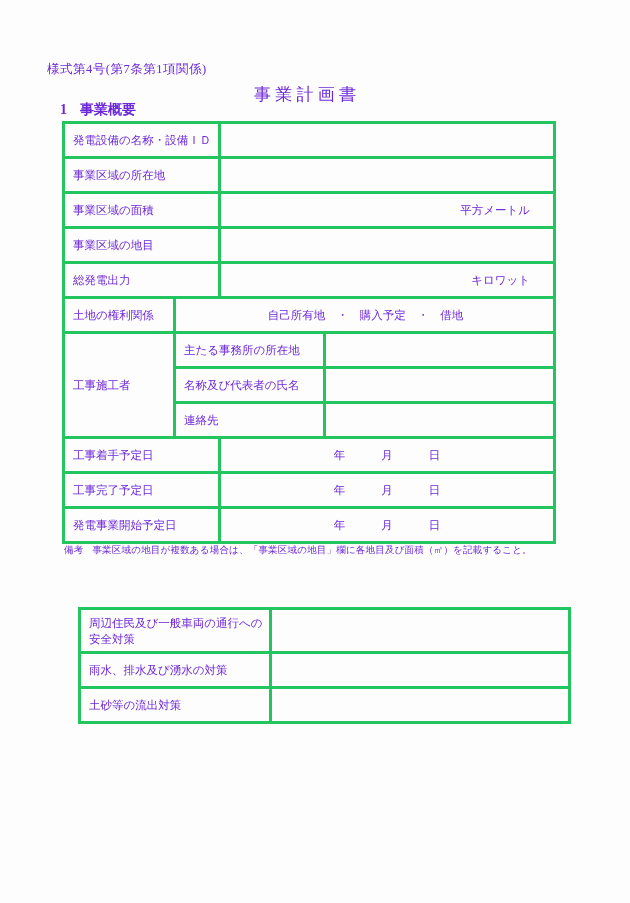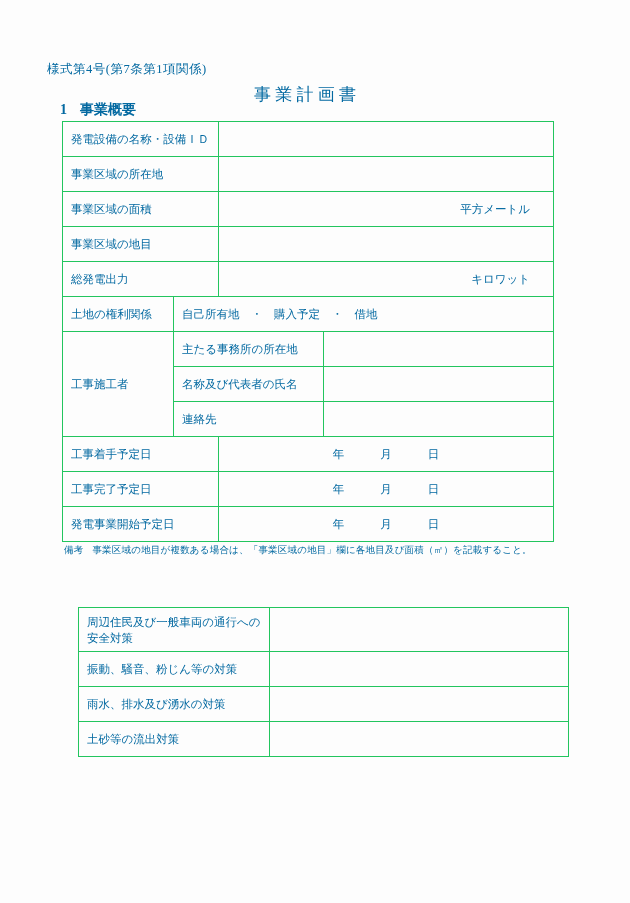--- a/index.html
+++ b/index.html
@@ -2,21 +2,21 @@
 <html><head>
 <meta charset="utf-8">
 <style>
   * { margin:0; padding:0; box-sizing:border-box; }
   html,body { background:#ffffff; }
   .page {
     position:relative;
     width:630px; height:903px;
     margin:0 auto;
     background:#fdfdfd;
-    color:#0369a1;
+    color:#6d28d9;
     font-family:"Liberation Serif","DejaVu Serif",serif;
     overflow:hidden;
   }
   .form-number {
     position:absolute; left:47px; top:61px;
     font-size:12.5px; letter-spacing:0.5px;
   }
   .doc-title {
     position:absolute; left:0; top:83px; width:610px;
     text-align:center; font-size:17px;
@@ -26,33 +26,33 @@
   .sec2-heading { left:60px; top:584px; }
   .sec-heading .num { display:inline-block; margin-right:13px; }
 
   table {
     position:absolute;
     border-collapse:collapse;
     table-layout:fixed;
     font-size:11.5px;
   }
   td {
-    border:1px solid #22c55e;
+    border:3px solid #22c55e;
     vertical-align:middle;
     padding:2px 6px 2px 8px;
     line-height:16px;
   }
   .t1 { left:62px; top:121px; width:491px; }
   .t1 tr { height:35px; }
   .t2 { left:78px; top:607px; width:490px;font-family:Liberation Serif, serif; }
   .t2 tr { height:35px; }
   .t2 tr.tall { height:44px; }
 
   td.val-right { text-align:right; padding-right:23px; }
-  td.val-center { text-align:left; }
+  td.val-center { text-align:center; }
   td.date-cell { padding:2px; }
   .date-wrap { display:flex; justify-content:center; gap:36px; }
 
   .note {
     position:absolute;
     font-size:9.5px; letter-spacing:0.2px;
     white-space:nowrap;
   }
   .note1 { left:64px; top:544px;text-align:center; }
   .note2 { left:78px; top:796px; }
@@ -158,24 +158,20 @@
     <colgroup>
         <col style="width:191px">
         <col style="width:299px">
       </colgroup>
     <tbody>
         <tr class="tall">
       <td>周辺住民及び一般車両の通行への安全対策</td>
       <td></td>
     </tr>
     <tr>
-      <td>振動、騒音、粉じん等の対策</td>
-      <td></td>
-    </tr>
-    <tr>
       <td>雨水、排水及び湧水の対策</td>
       <td></td>
     </tr>
     <tr>
       <td>土砂等の流出対策</td>
       <td></td>
     </tr>
   </tbody>
     </table>
 

